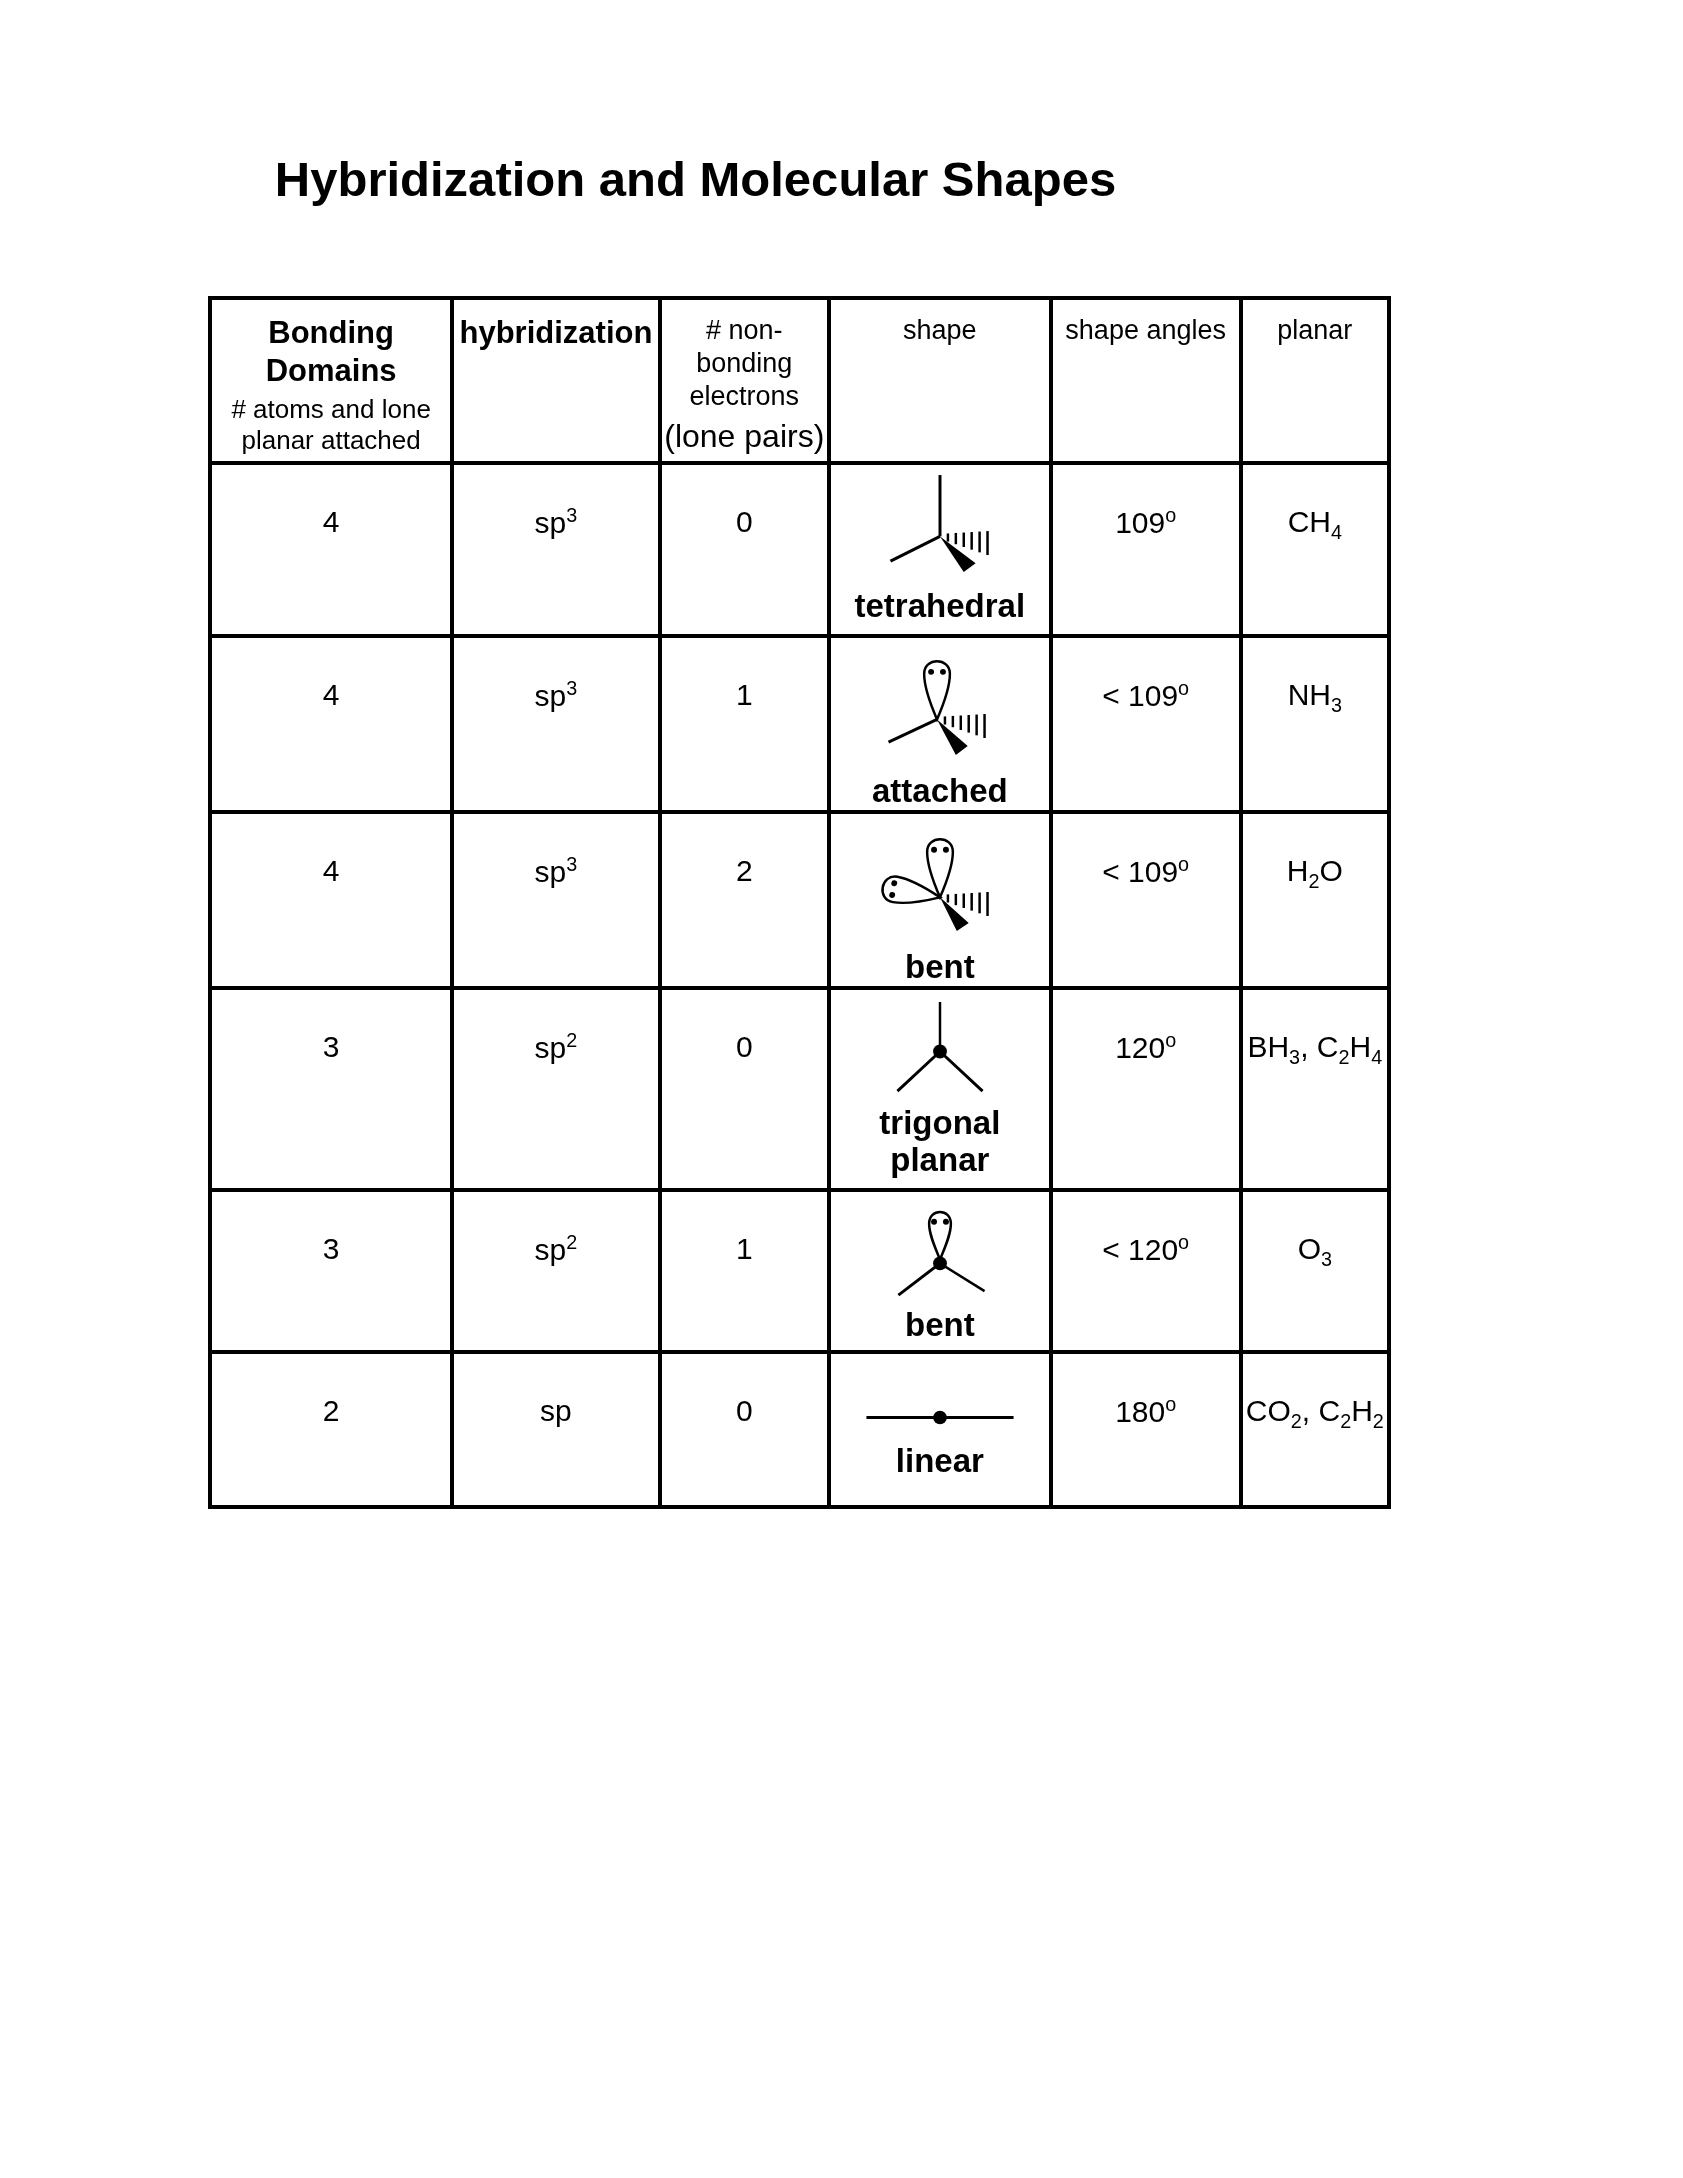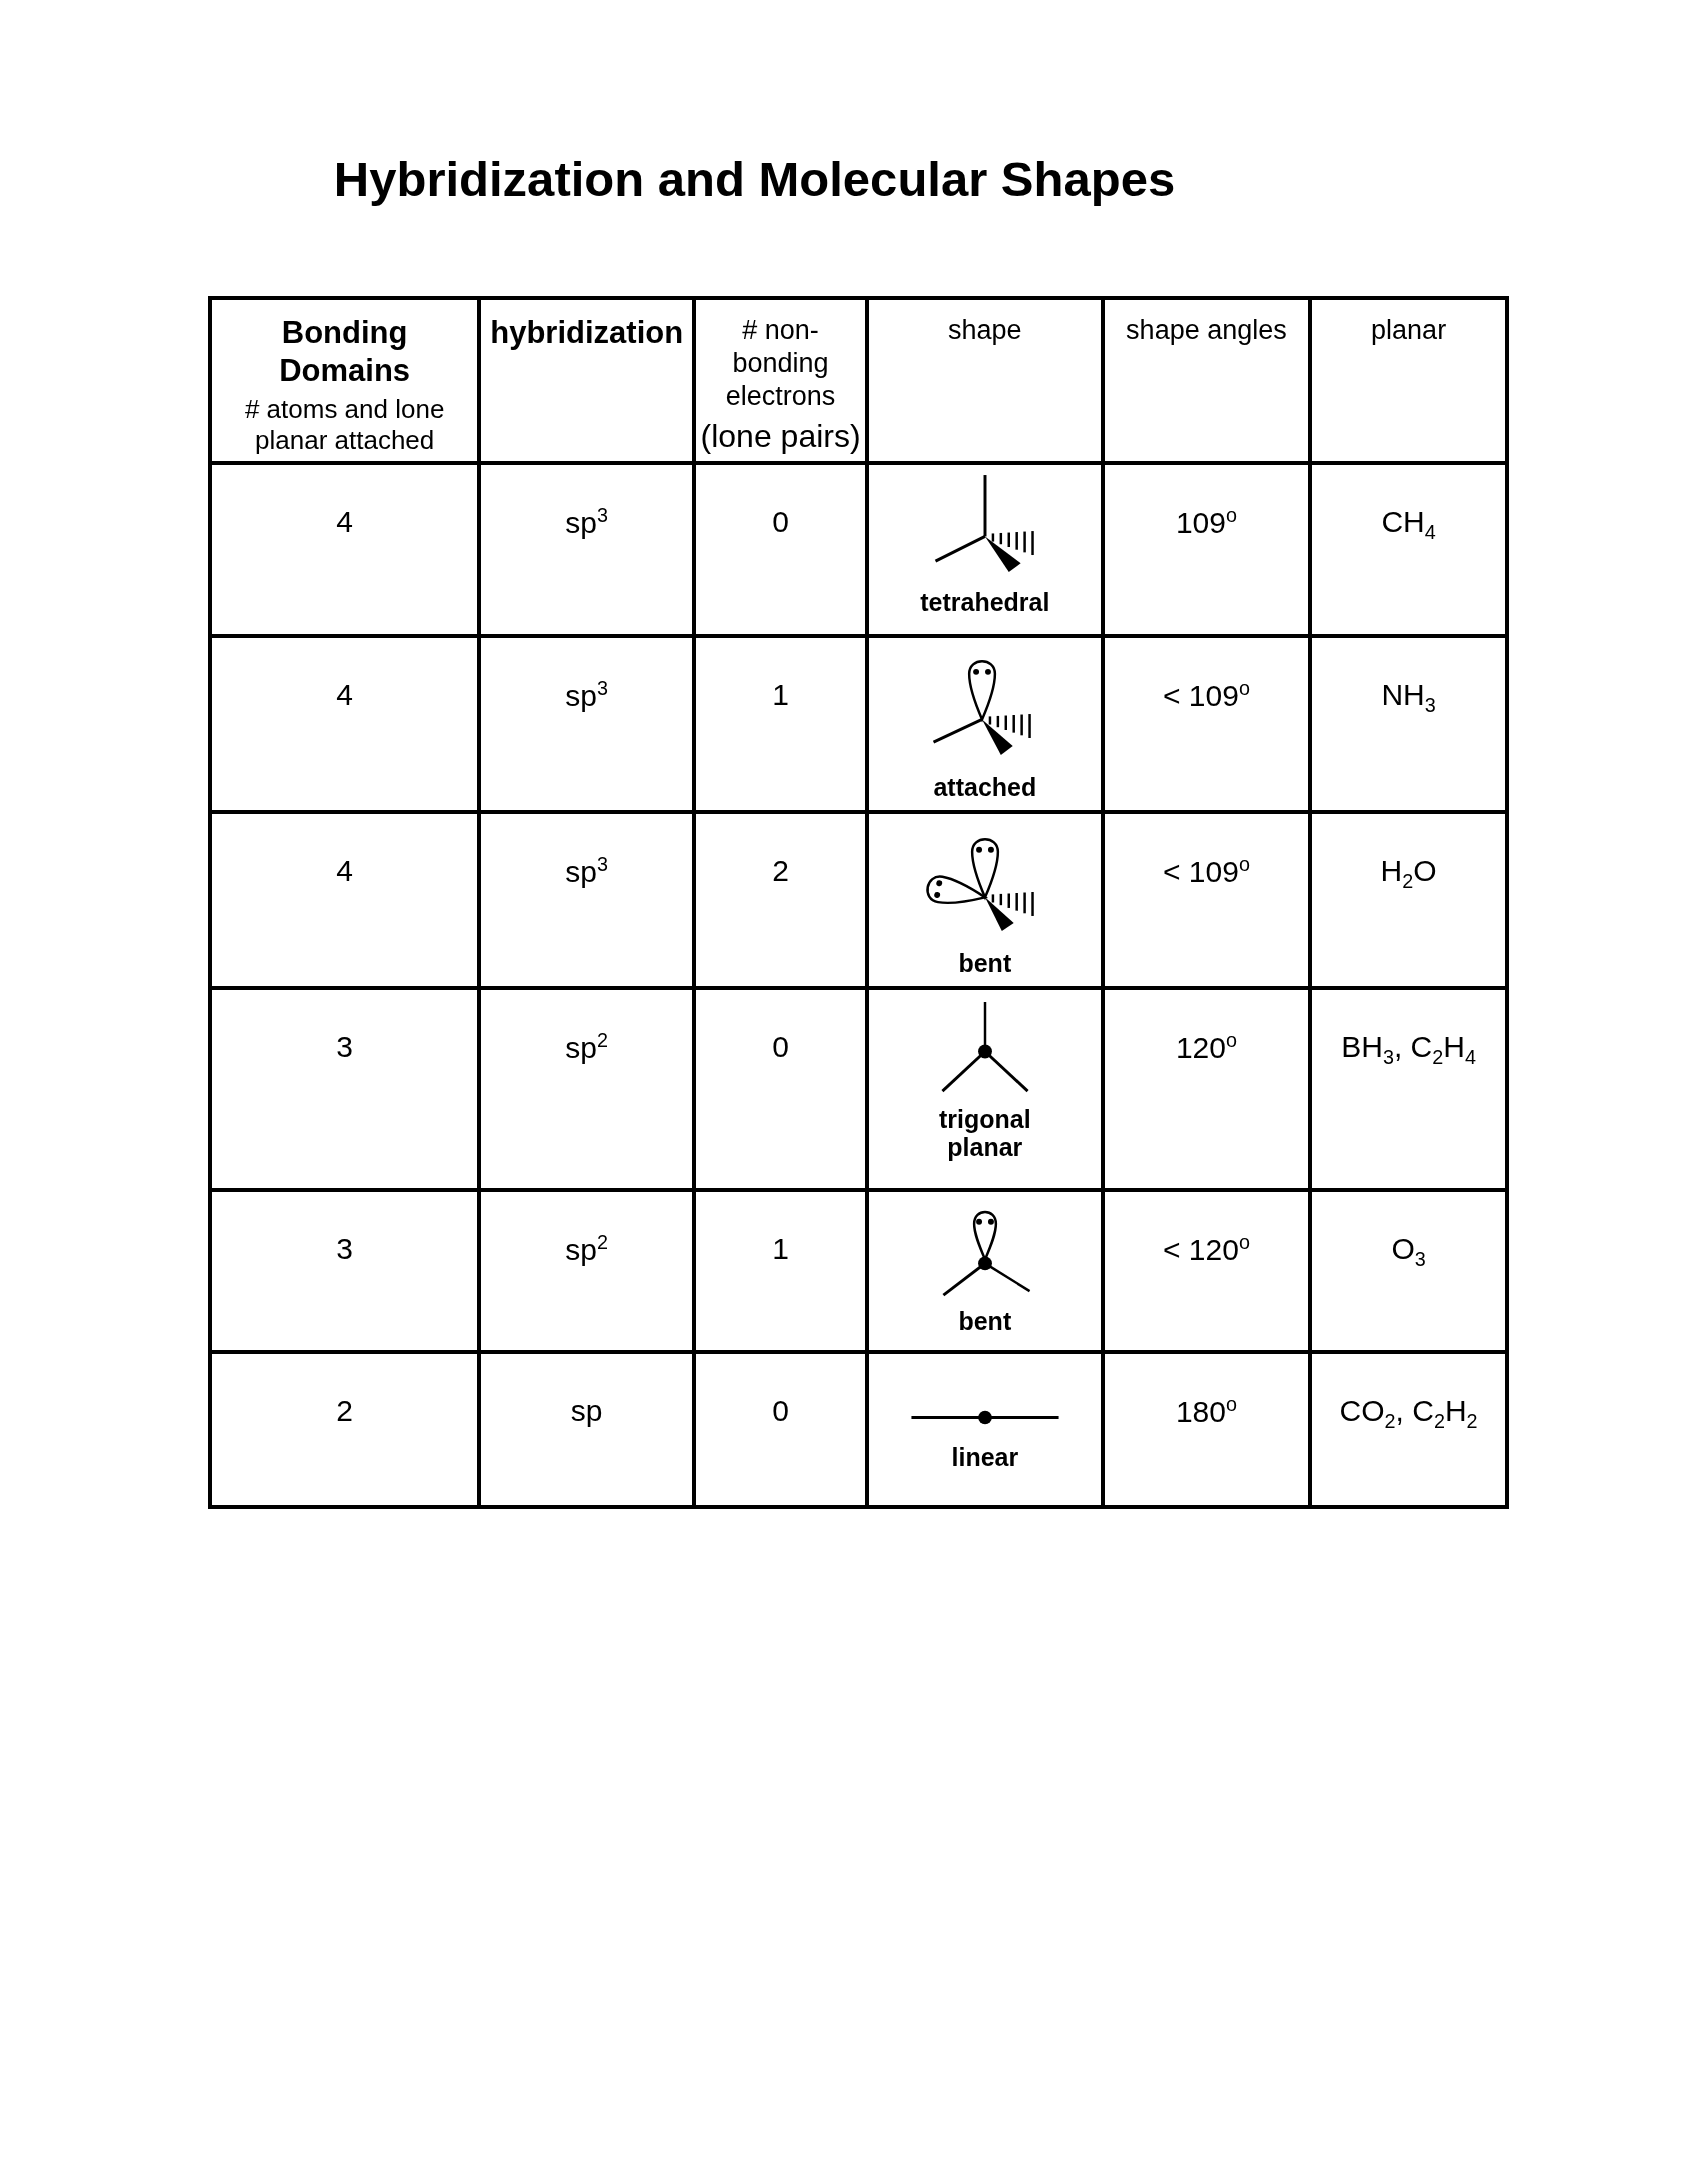--- a/index.html
+++ b/index.html
@@ -1,21 +1,21 @@
 <!DOCTYPE html>
 <html><head>
 <meta charset="utf-8">
 <style>
   html, body { margin:0; padding:0; }
   body {
     width:1683px; height:2178px; background:#ffffff; color:#000000;
     font-family:"Liberation Sans", sans-serif;
     position:relative;
   }
-  .page { position:absolute; left:0; top:0; width:1509px; height:2178px; background:#fff; }
+  .page { position:absolute; left:0; top:0; width:1391px; height:2178px; background:#fff; }
 
   .title {
     position:absolute; left:0; right:0; top:154px; margin:0;
     text-align:center; font-size:49px; font-weight:bold; line-height:1.05;
   }
 
   table.main-table {
     position:absolute; left:208px; top:296px;
     border-collapse:collapse; table-layout:fixed;
   }
@@ -42,21 +42,21 @@
   .h-sub2 .hline { font-weight:normal; font-size:32px; }
 
   .val { display:block; padding-top:40px; font-size:30px; line-height:1.1; }
   sup { font-size:66%; }
   sub { font-size:66%; }
 
   .shape-cell { padding:0; }
   .diagram { display:block; margin:4px auto 0 auto; }
   .diagram.pushdown { margin-top:38px; }
   .shape-label { margin-top:0px; }
-  .shape-label .lline { display:block; font-weight:bold; font-size:25px; line-height:1.12; }
+  .shape-label .lline { display:block; font-weight:bold; font-size:33px; line-height:1.12; }
 
   svg line, svg path { stroke:#000; fill:none; }
   svg .bond { stroke-width:3; }
   svg .thin { stroke-width:2.5; }
   svg .lobe { stroke-width:2.5; fill:#fff; }
   svg .dot { fill:#000; stroke:none; }
   svg .wedge { fill:#000; stroke:none; }
 </style>
 </head>
 <body>

